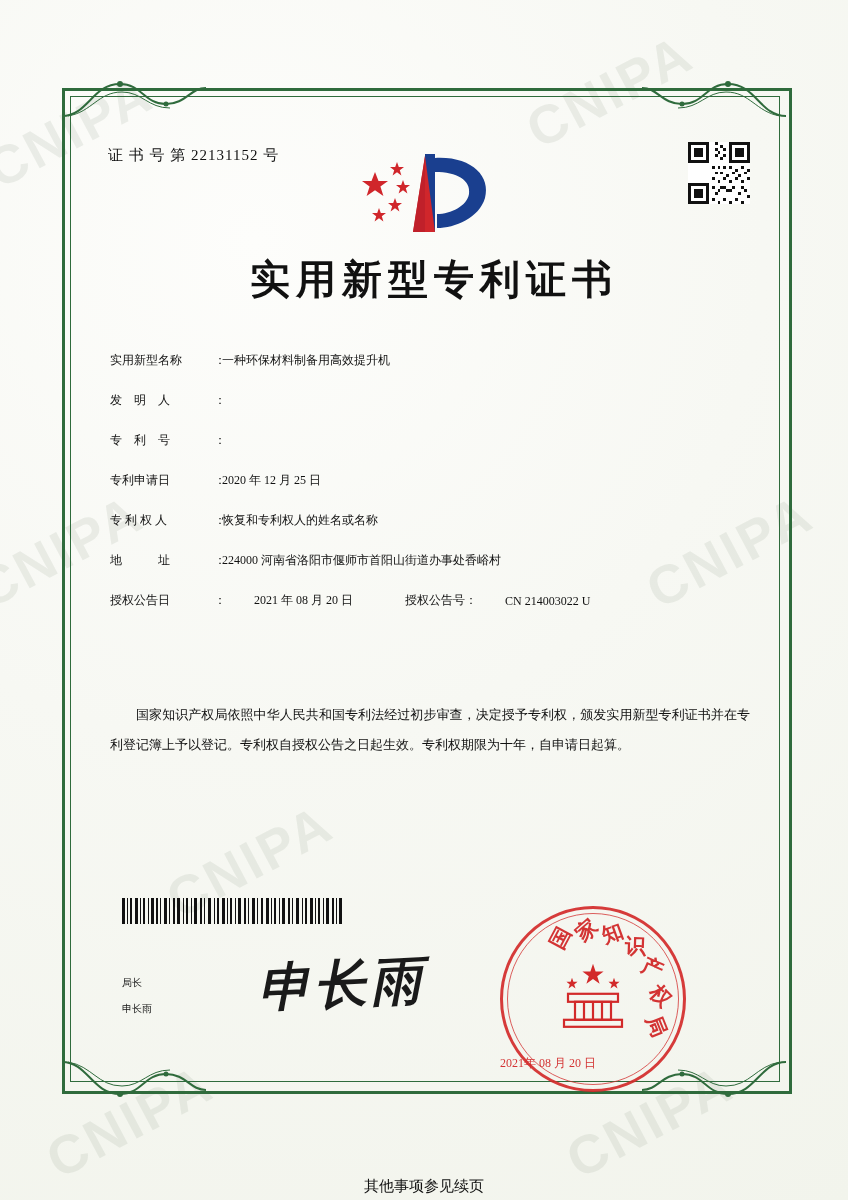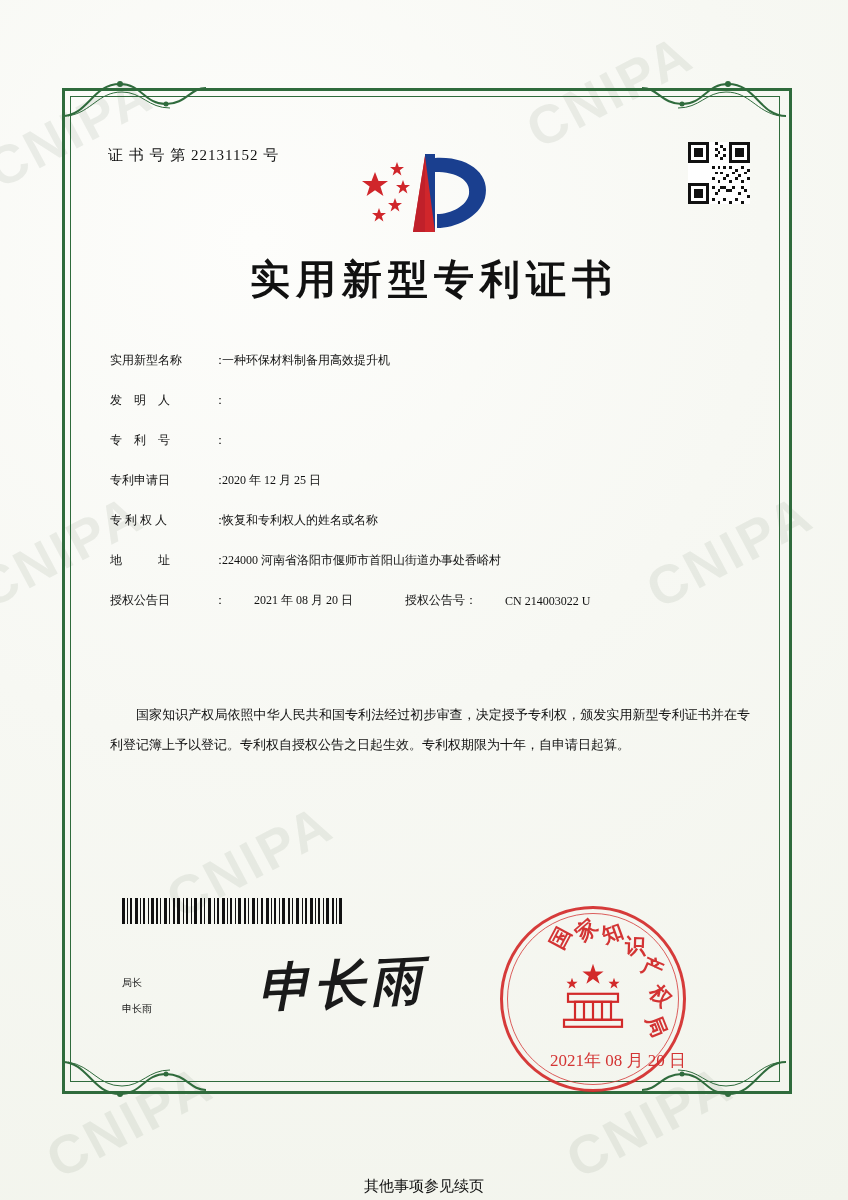--- a/index.html
+++ b/index.html
@@ -213,23 +213,23 @@
     font-weight: 700;
     font-family: "DejaVu Serif", serif;
     transform-origin: center;
     opacity: 0.95;
   }
   .seal-date {
     position: absolute;
     left: 0;
     right: 0;
     bottom: 20px;
-    text-align: right;
+    text-align: left;
     color: #d22a2a;
-    font-size: 17px;
+    font-size: 12px;
     letter-spacing: 0px;
     font-family: "Liberation Serif", serif;
     opacity: 0.95;
   }
   .seal-emblem {
     position: absolute;
     left: 50%;
     top: 50%;
     transform: translate(-50%, -54%);
     width: 86px;

